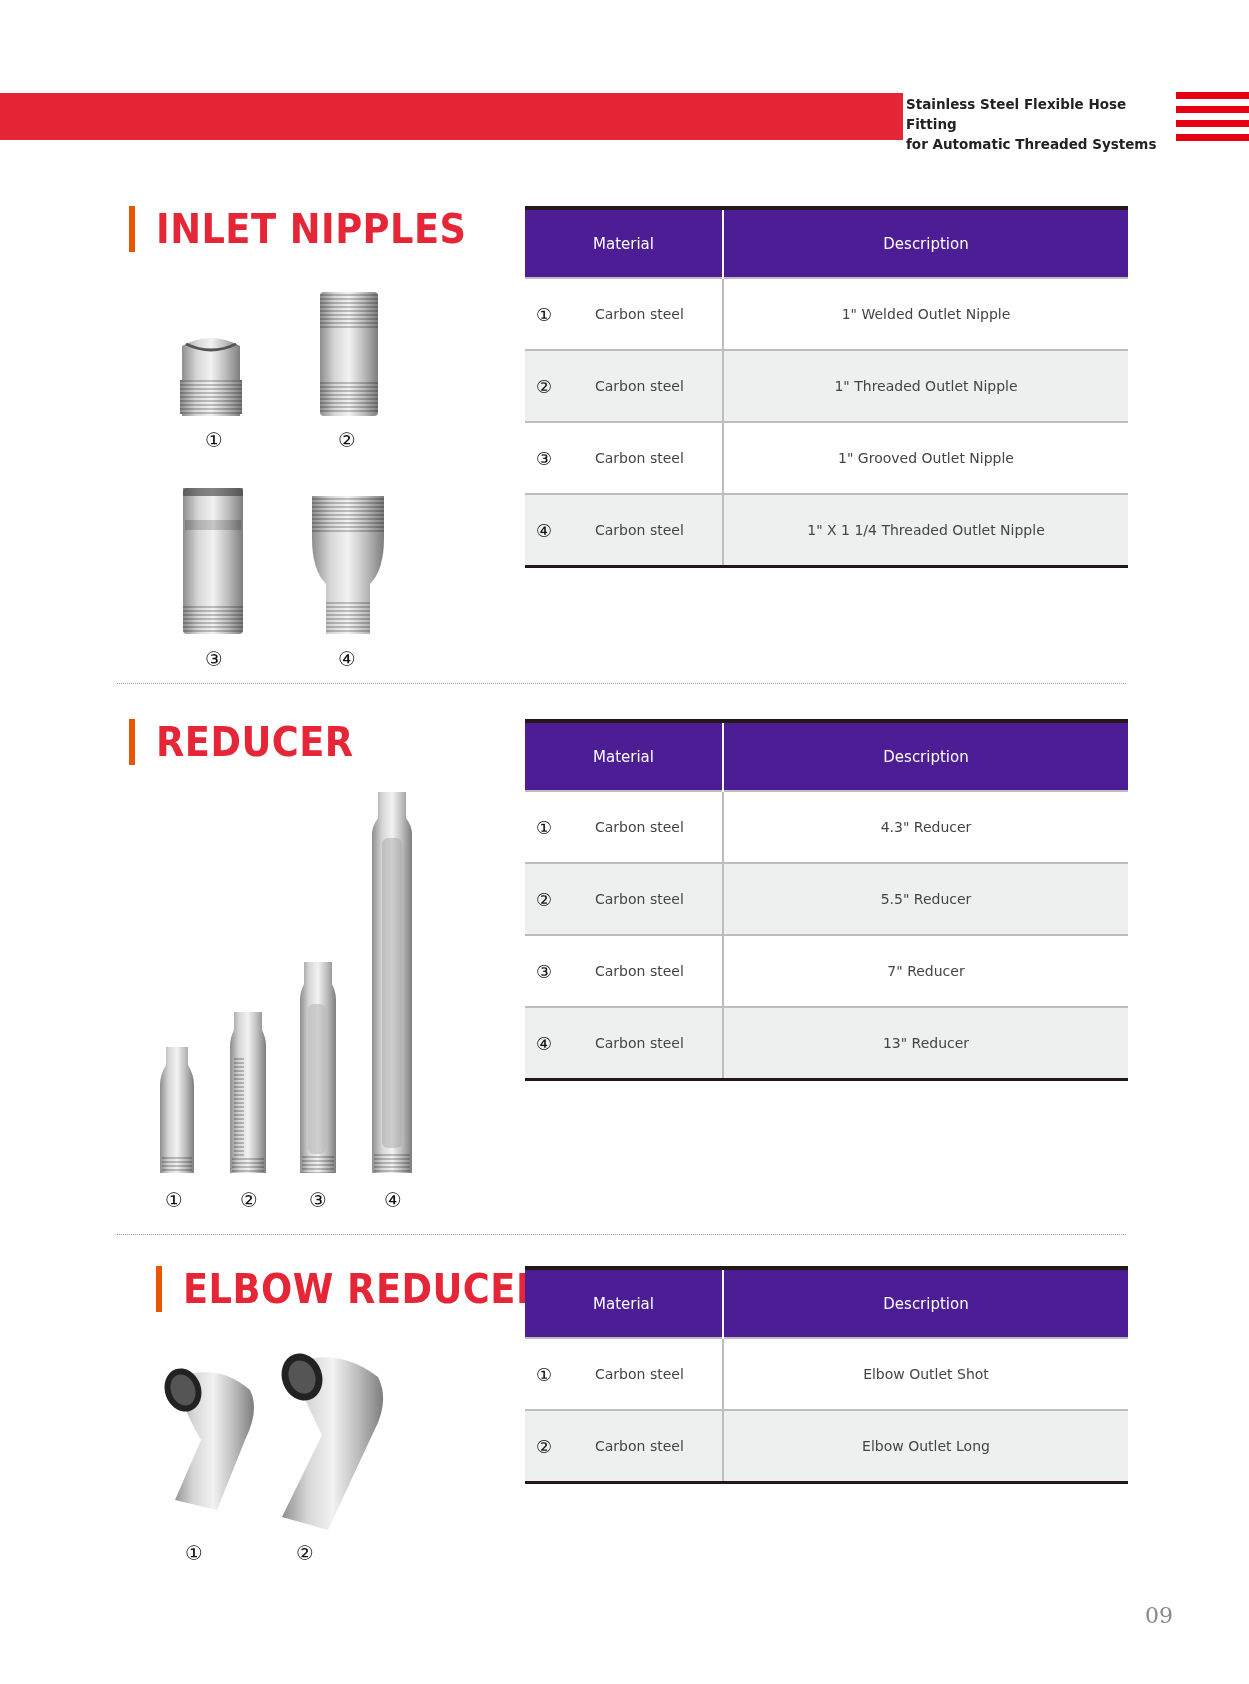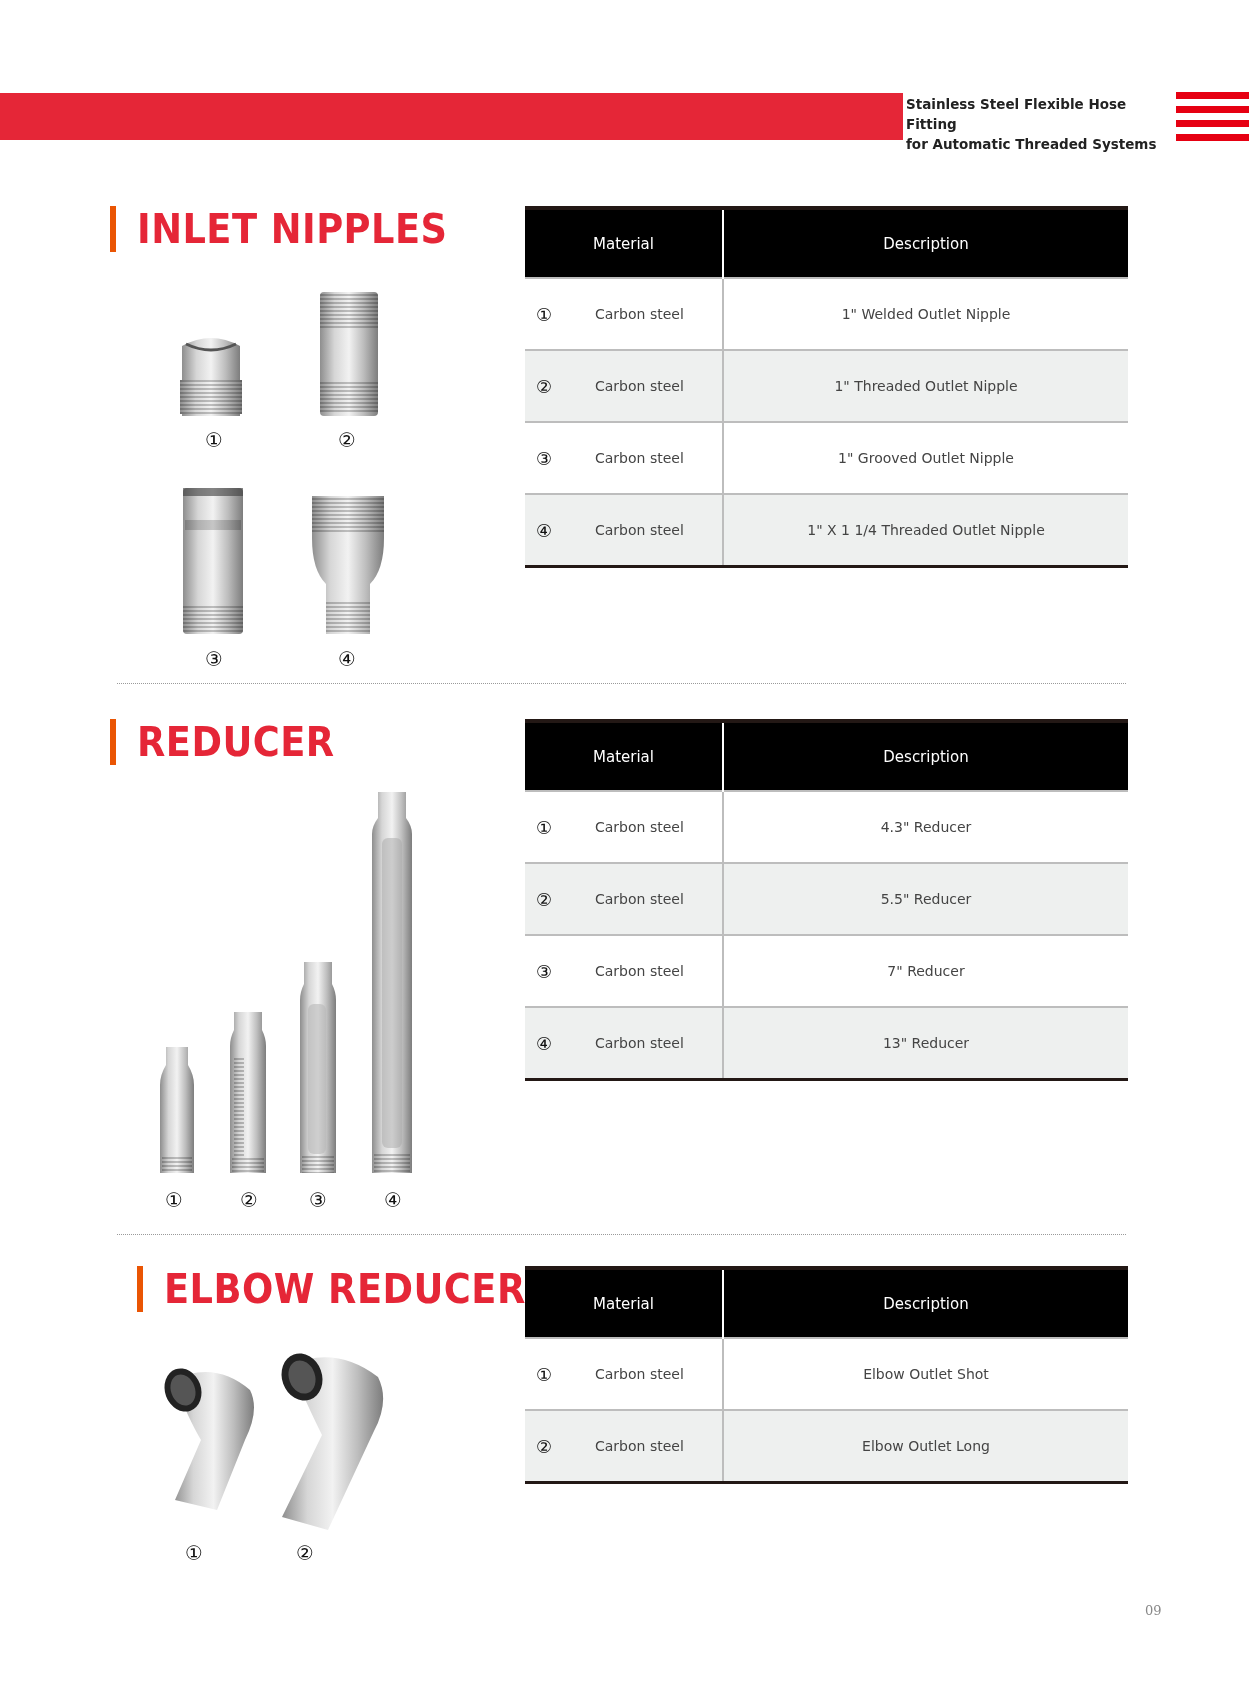--- a/index.html
+++ b/index.html
@@ -10,49 +10,49 @@
   .topbar { position:absolute; left:0; top:93px; width:903px; height:47px; background:#e52637; }
   .brand-text {
     position:absolute; left:906px; top:94px; width:258px; text-align:left;
     font-family:"DejaVu Sans", sans-serif; font-weight:bold; font-size:13.5px; line-height:20px; color:#222;
   }
   .stripes { position:absolute; left:1176px; top:92px; width:73px; height:50px; }
   .stripes div { height:7px; background:#e60012; margin-bottom:7px; }
   .stripes div:last-child{ margin-bottom:0; }
 
   .section-title {
-    position:absolute; left:110px; height:46px; display:flex; align-items:flex-start;
+    position:absolute; left:129px; height:46px; display:flex; align-items:flex-start;
   }
   .section-title .bar { width:6px; height:46px; background:#ea5504; margin-right:21px; }
   .section-title .txt {
     font-family:"DejaVu Sans", sans-serif; font-weight:bold; font-size:40px; color:#e52637; letter-spacing:0.5px;
     transform:scaleX(0.92); transform-origin:left center; white-space:nowrap;
   }
 
   table.spec {
     position:absolute; left:525px; width:603px; border-collapse:collapse;
     border-top:4px solid #231815; border-bottom:3px solid #231815;
     font-family:"DejaVu Sans", sans-serif;
   }
   table.spec th {
-    background:#000000; color:#fff; font-weight:normal; font-size:15px; height:67px; padding:0;
+    background:#4c1d95; color:#fff; font-weight:normal; font-size:15px; height:67px; padding:0;
   }
   table.spec th.c1 { width:197px; border-right:2px solid #fff; }
   table.spec td { height:70px; font-size:14px; color:#444; border-top:2px solid #bdbdbd; padding:0; }
   table.spec tr.alt td { background:#eef0ef; }
   table.spec td.c1 { border-right:2px solid #bdbdbd; position:relative; }
   table.spec td.c1 .num { position:absolute; left:11px; top:50%; transform:translateY(-50%); font-size:18px; color:#111; }
   table.spec td.c1 .mat { position:absolute; left:70px; top:50%; transform:translateY(-50%); font-size:14px; color:#444; }
   table.spec td.c2 { text-align:center; }
 
   .divider { position:absolute; left:117px; width:1009px; border-top:1.5px dotted #9a9a9a; }
 
   .pnum { position:absolute; font-size:20px; color:#111; font-family:"DejaVu Sans", sans-serif; transform:translateX(-50%); }
   .part { position:absolute; }
-  .pagenum { position:absolute; left:1145px; top:1603px; font-family:"DejaVu Serif", serif; font-size:13px; color:#888; }
+  .pagenum { position:absolute; left:1145px; top:1603px; font-family:"DejaVu Serif", serif; font-size:22px; color:#888; }
 </style>
 </head>
 <body>
 
 <div class="topbar"></div>
 <div class="brand-text">
   <div>Stainless Steel Flexible Hose Fitting</div>
   <div>for Automatic Threaded Systems</div>
 </div>
 <div class="stripes">

